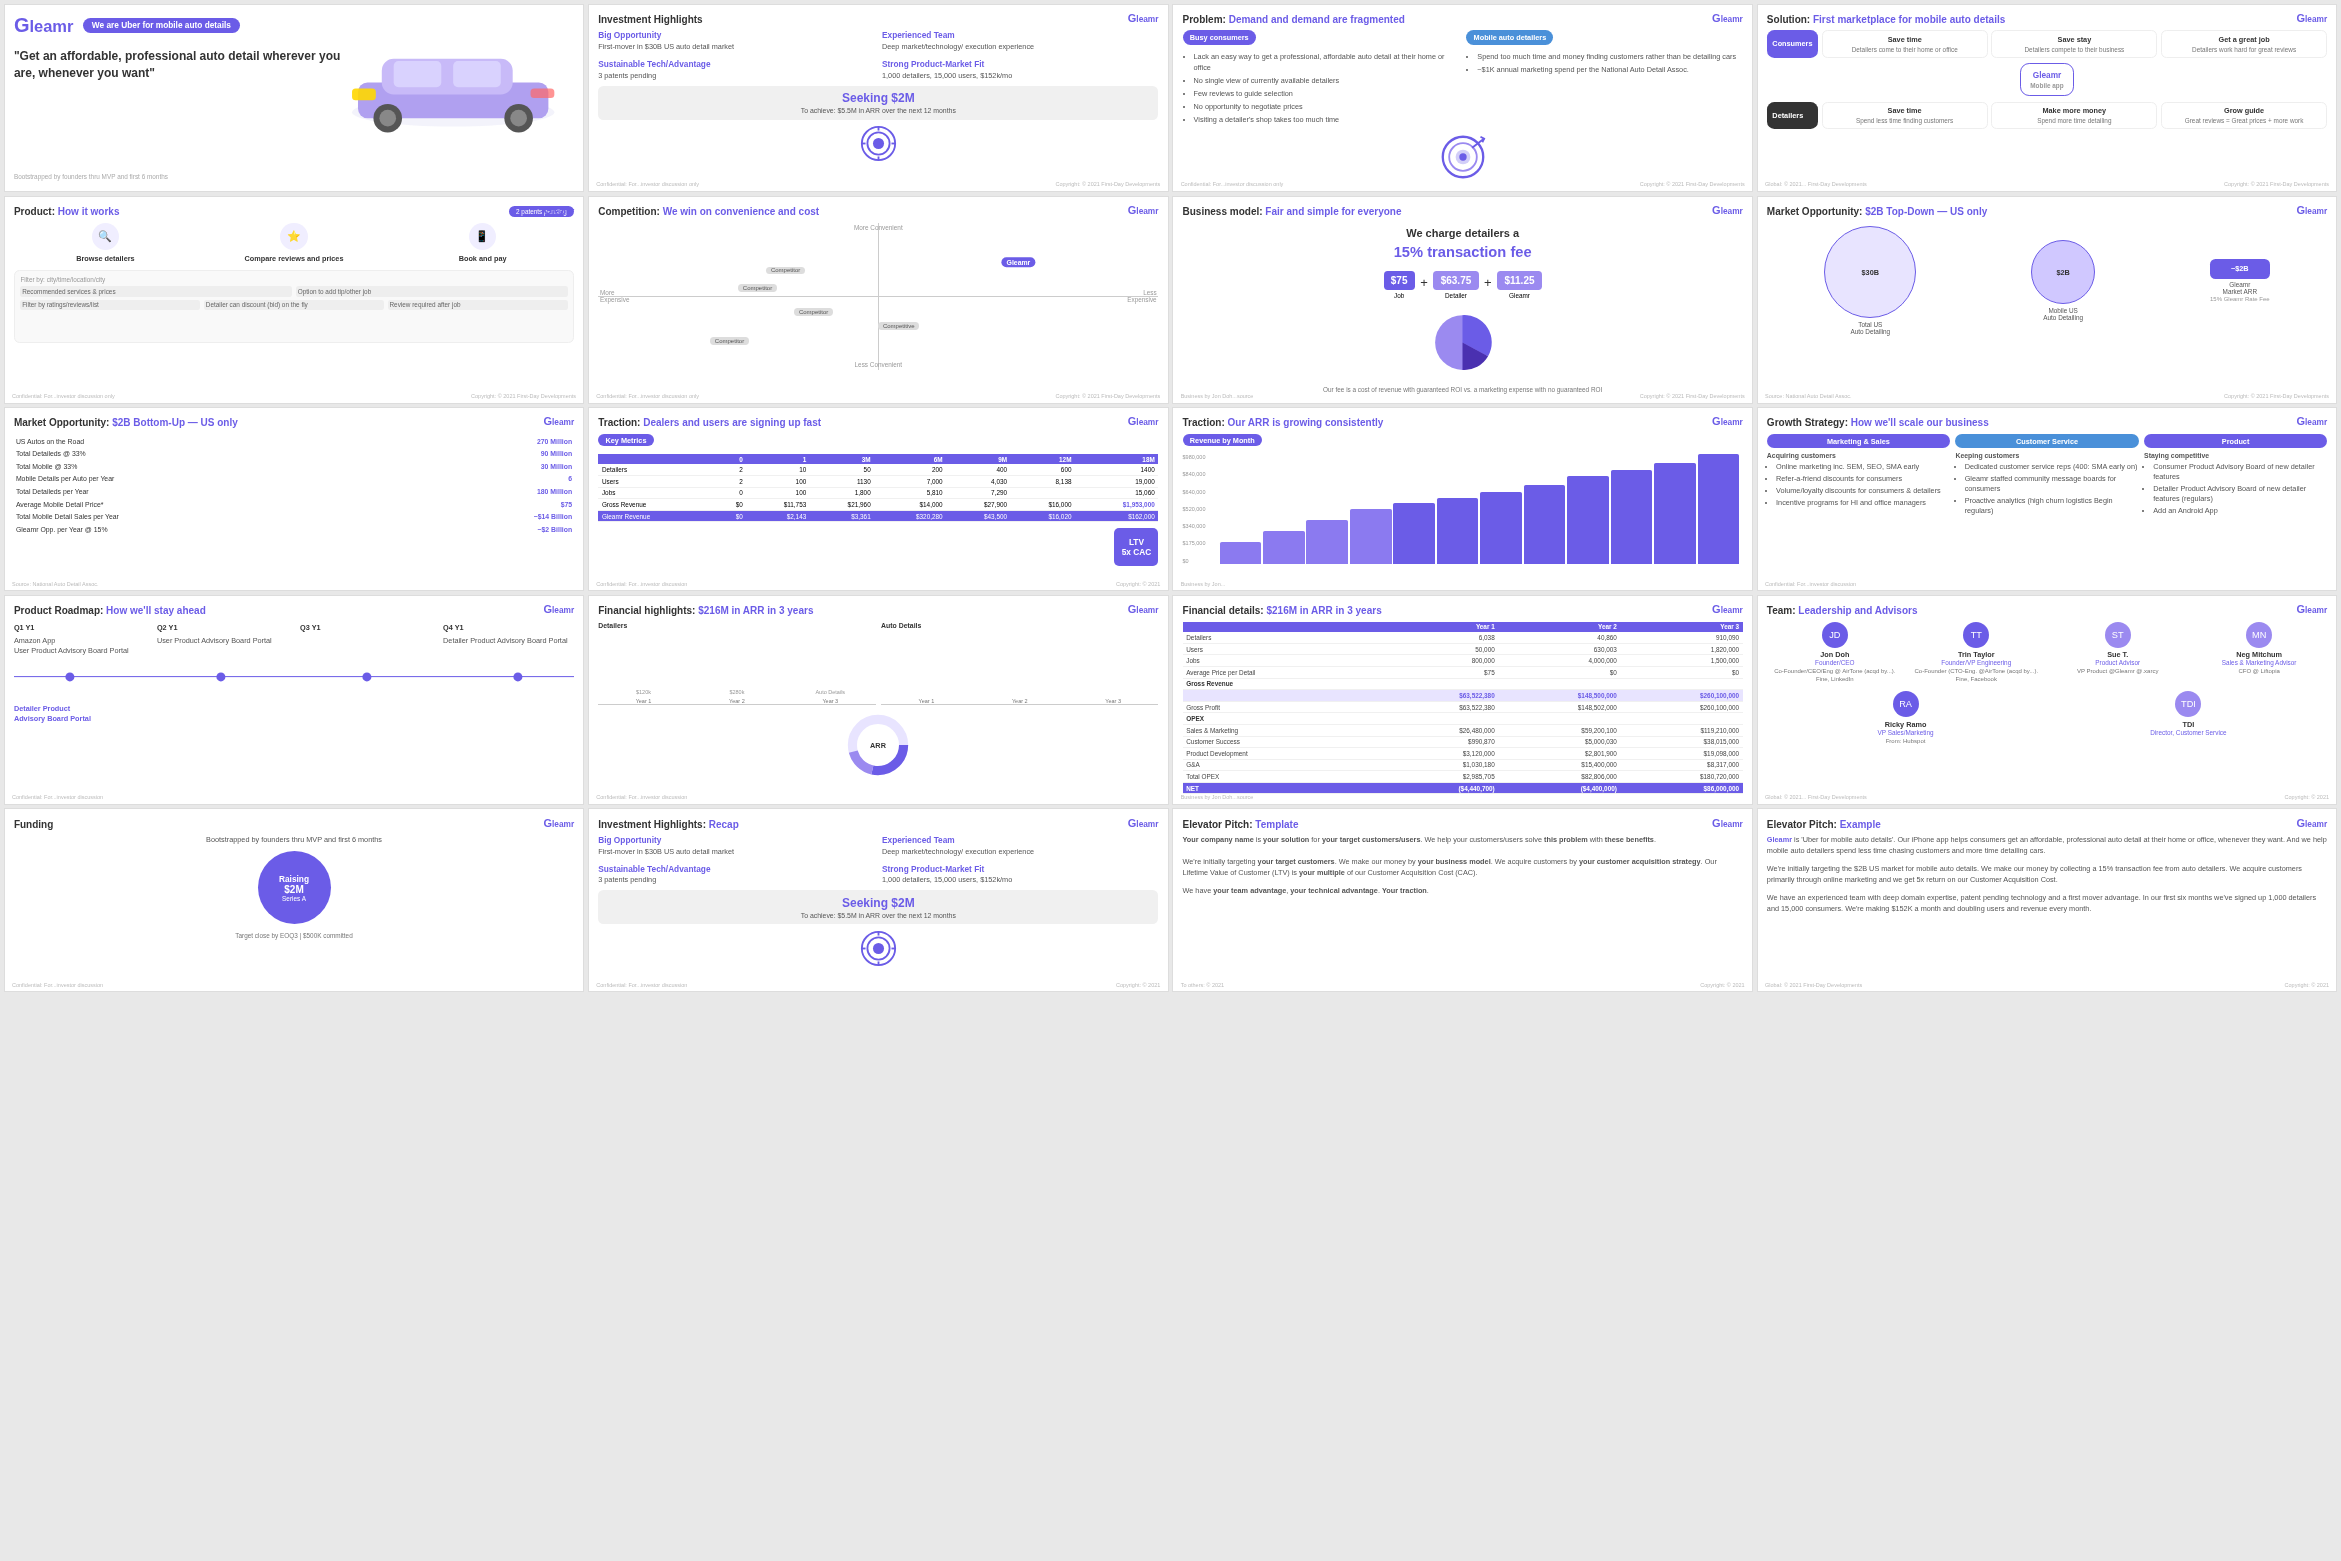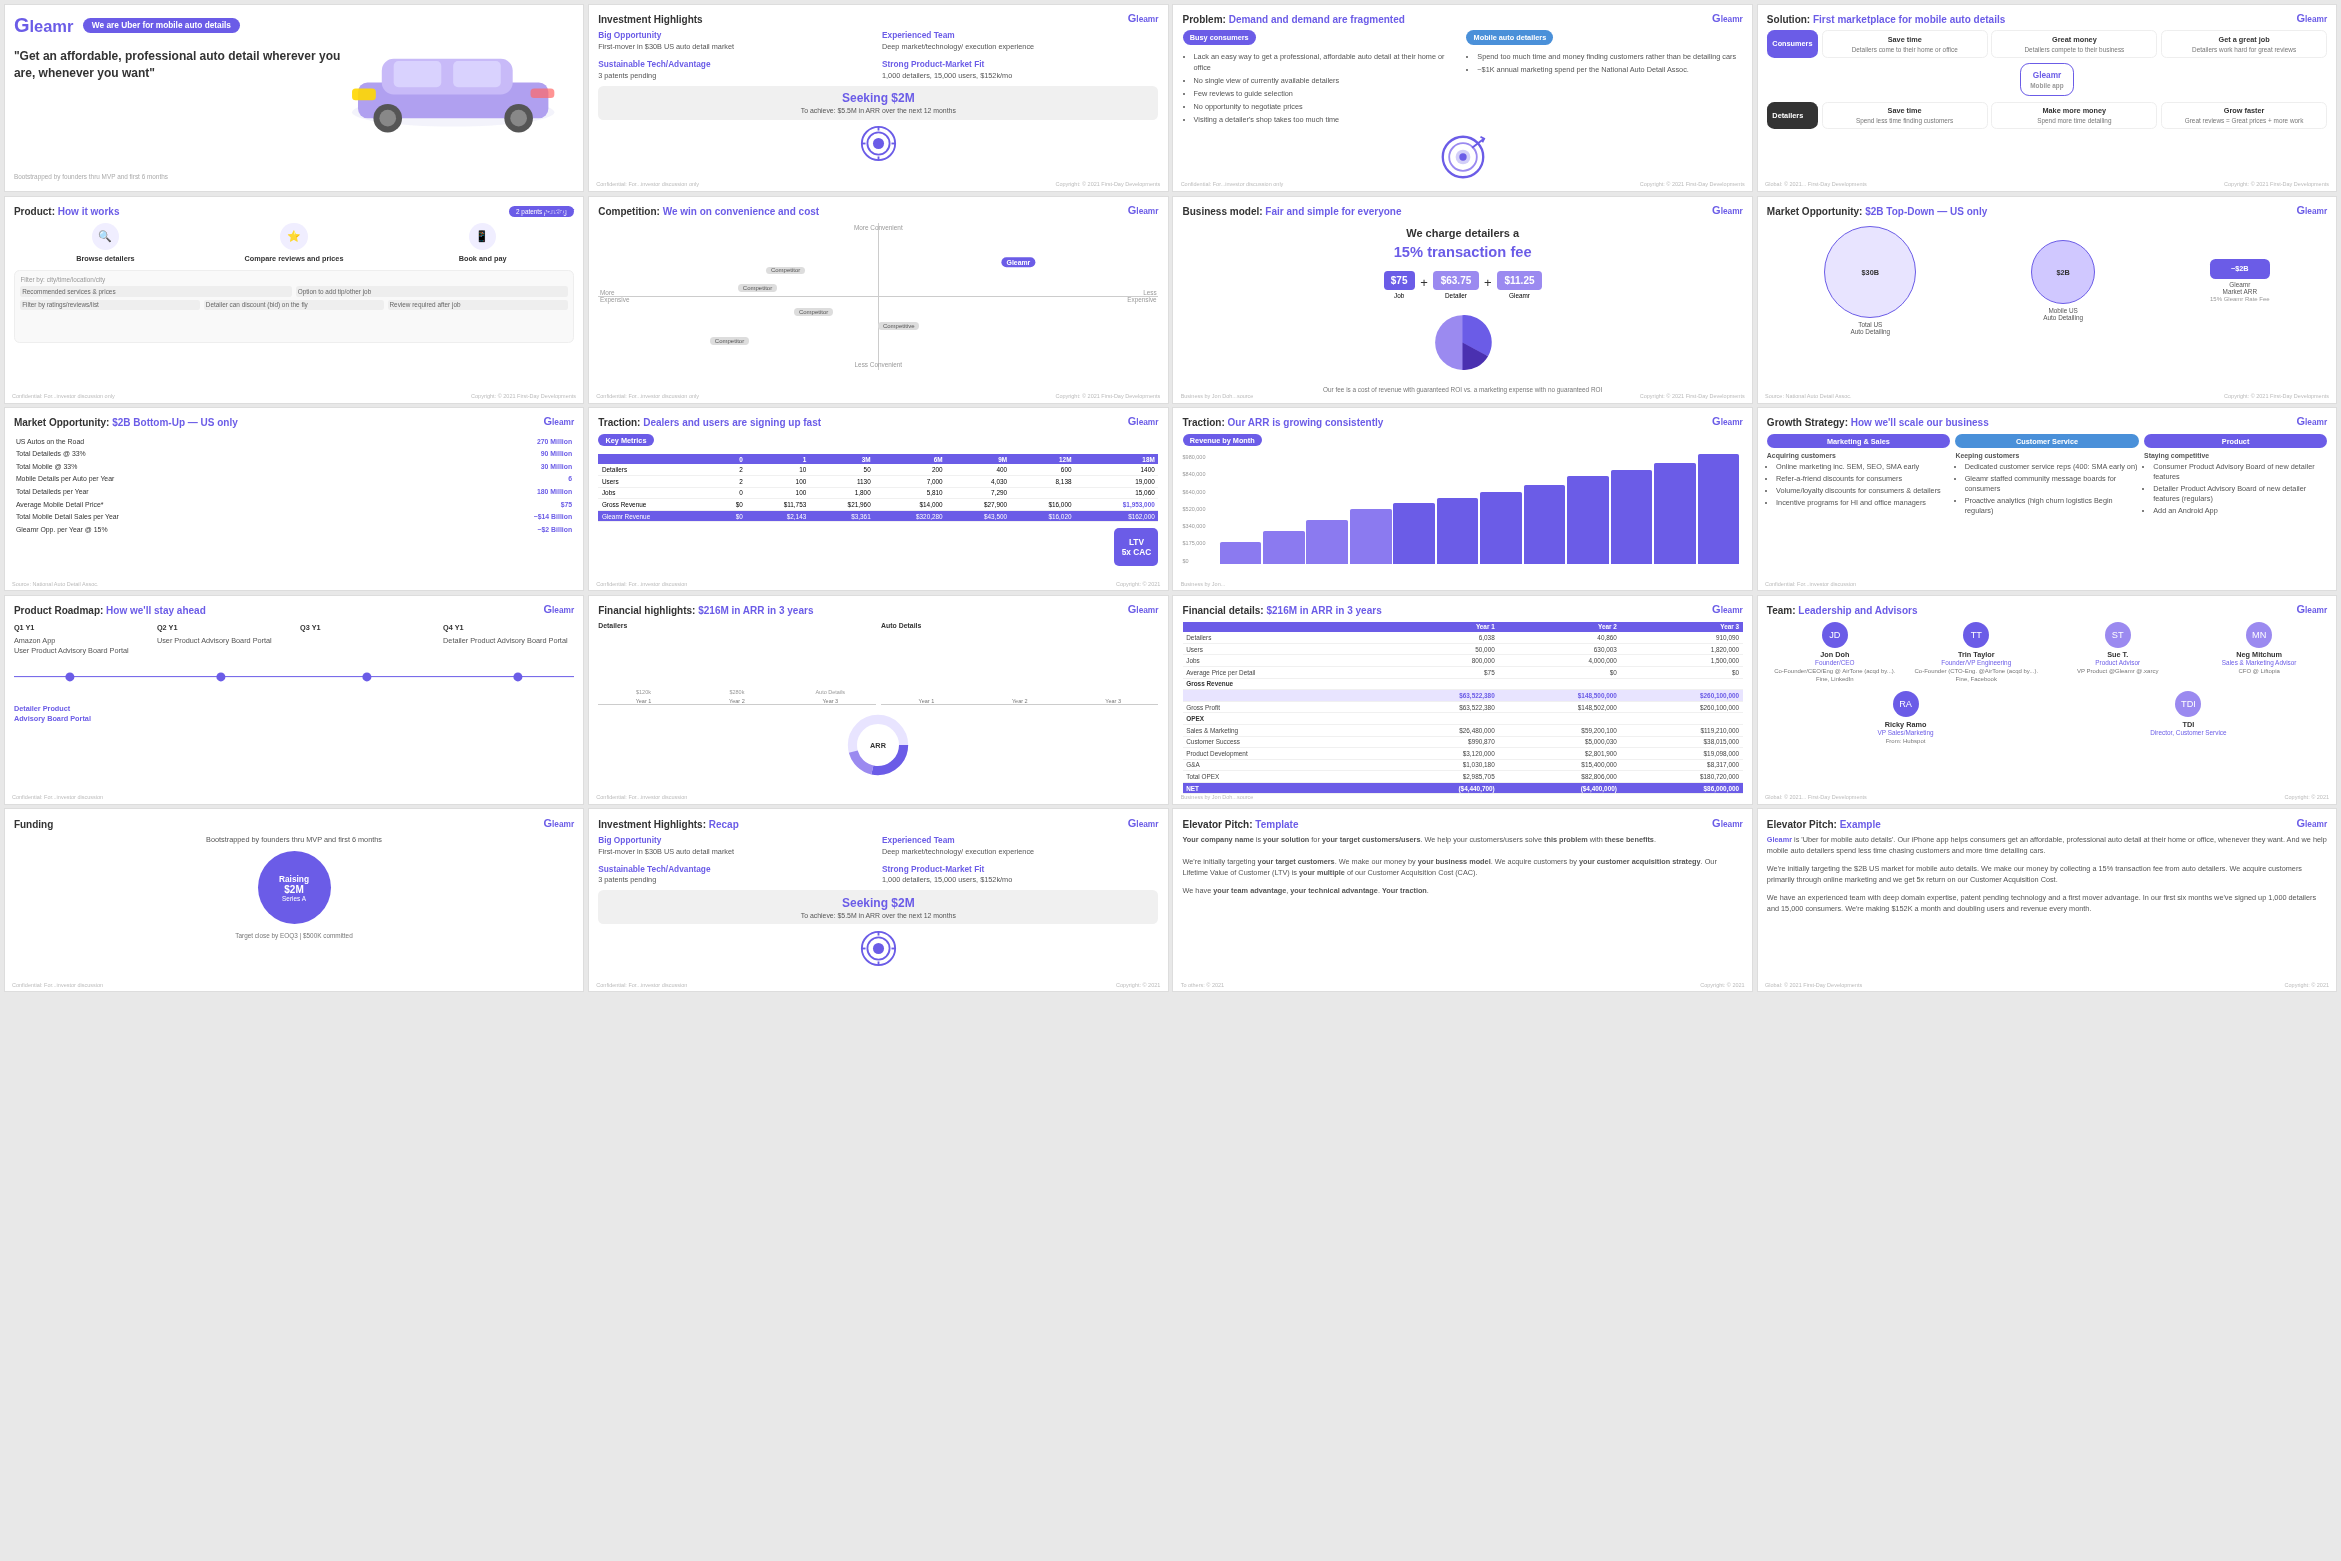--- a/index.html
+++ b/index.html
@@ -472,21 +472,21 @@
       Solution: <span class="highlight">First marketplace for mobile auto details</span>
     </div>
 
     <div style="display:flex; gap:3.7px; margin-bottom:3.7px;">
       <div style="background:#6b5ce7; color:#fff; border-radius:7.3px; padding:2.8px 5.5px; font-size:7.3px; font-weight:bold; min-width:51px; text-align:center; display:flex; align-items:center;">Consumers</div>
       <div style="flex:1; border:0.9px solid #eee; border-radius:5.5px; padding:3.7px; text-align:center;">
         <div style="font-size:7.3px; font-weight:bold; color:#333; margin-bottom:1.8px;">Save time</div>
         <div style="font-size:6.4px; color:#777;">Detailers come to their home or office</div>
       </div>
       <div style="flex:1; border:0.9px solid #eee; border-radius:5.5px; padding:3.7px; text-align:center;">
-        <div style="font-size:7.3px; font-weight:bold; color:#333; margin-bottom:1.8px;">Great money</div>
+        <div style="font-size:7.3px; font-weight:bold; color:#333; margin-bottom:1.8px;">Save stay</div>
         <div style="font-size:6.4px; color:#777;">Detailers compete to their business</div>
       </div>
       <div style="flex:1; border:0.9px solid #eee; border-radius:5.5px; padding:3.7px; text-align:center;">
         <div style="font-size:7.3px; font-weight:bold; color:#333; margin-bottom:1.8px;">Get a great job</div>
         <div style="font-size:6.4px; color:#777;">Detailers work hard for great reviews</div>
       </div>
     </div>
 
     <div style="text-align:center; margin:5.5px 0;">
       <div style="display:inline-block; border:1.8px solid #6b5ce7; border-radius:9.2px; padding:5.5px 9.2px; font-size:8.3px; font-weight:bold; color:#6b5ce7;">
@@ -498,21 +498,21 @@
       <div style="background:#333; color:#fff; border-radius:7.3px; padding:2.8px 5.5px; font-size:7.3px; font-weight:bold; min-width:51px; text-align:center; display:flex; align-items:center;">Detailers</div>
       <div style="flex:1; border:0.9px solid #eee; border-radius:5.5px; padding:3.7px; text-align:center;">
         <div style="font-size:7.3px; font-weight:bold; color:#333; margin-bottom:1.8px;">Save time</div>
         <div style="font-size:6.4px; color:#777;">Spend less time finding customers</div>
       </div>
       <div style="flex:1; border:0.9px solid #eee; border-radius:5.5px; padding:3.7px; text-align:center;">
         <div style="font-size:7.3px; font-weight:bold; color:#333; margin-bottom:1.8px;">Make more money</div>
         <div style="font-size:6.4px; color:#777;">Spend more time detailing</div>
       </div>
       <div style="flex:1; border:0.9px solid #eee; border-radius:5.5px; padding:3.7px; text-align:center;">
-        <div style="font-size:7.3px; font-weight:bold; color:#333; margin-bottom:1.8px;">Grow faster</div>
+        <div style="font-size:7.3px; font-weight:bold; color:#333; margin-bottom:1.8px;">Grow guide</div>
         <div style="font-size:6.4px; color:#777;">Great reviews = Great prices + more work</div>
       </div>
     </div>
     <div class="footer-text">
       <span>Global: © 2021... First-Day Developments</span>
       <span>Copyright: © 2021 First-Day Developments</span>
     </div>
   </div>
 
   <div class="slide">

